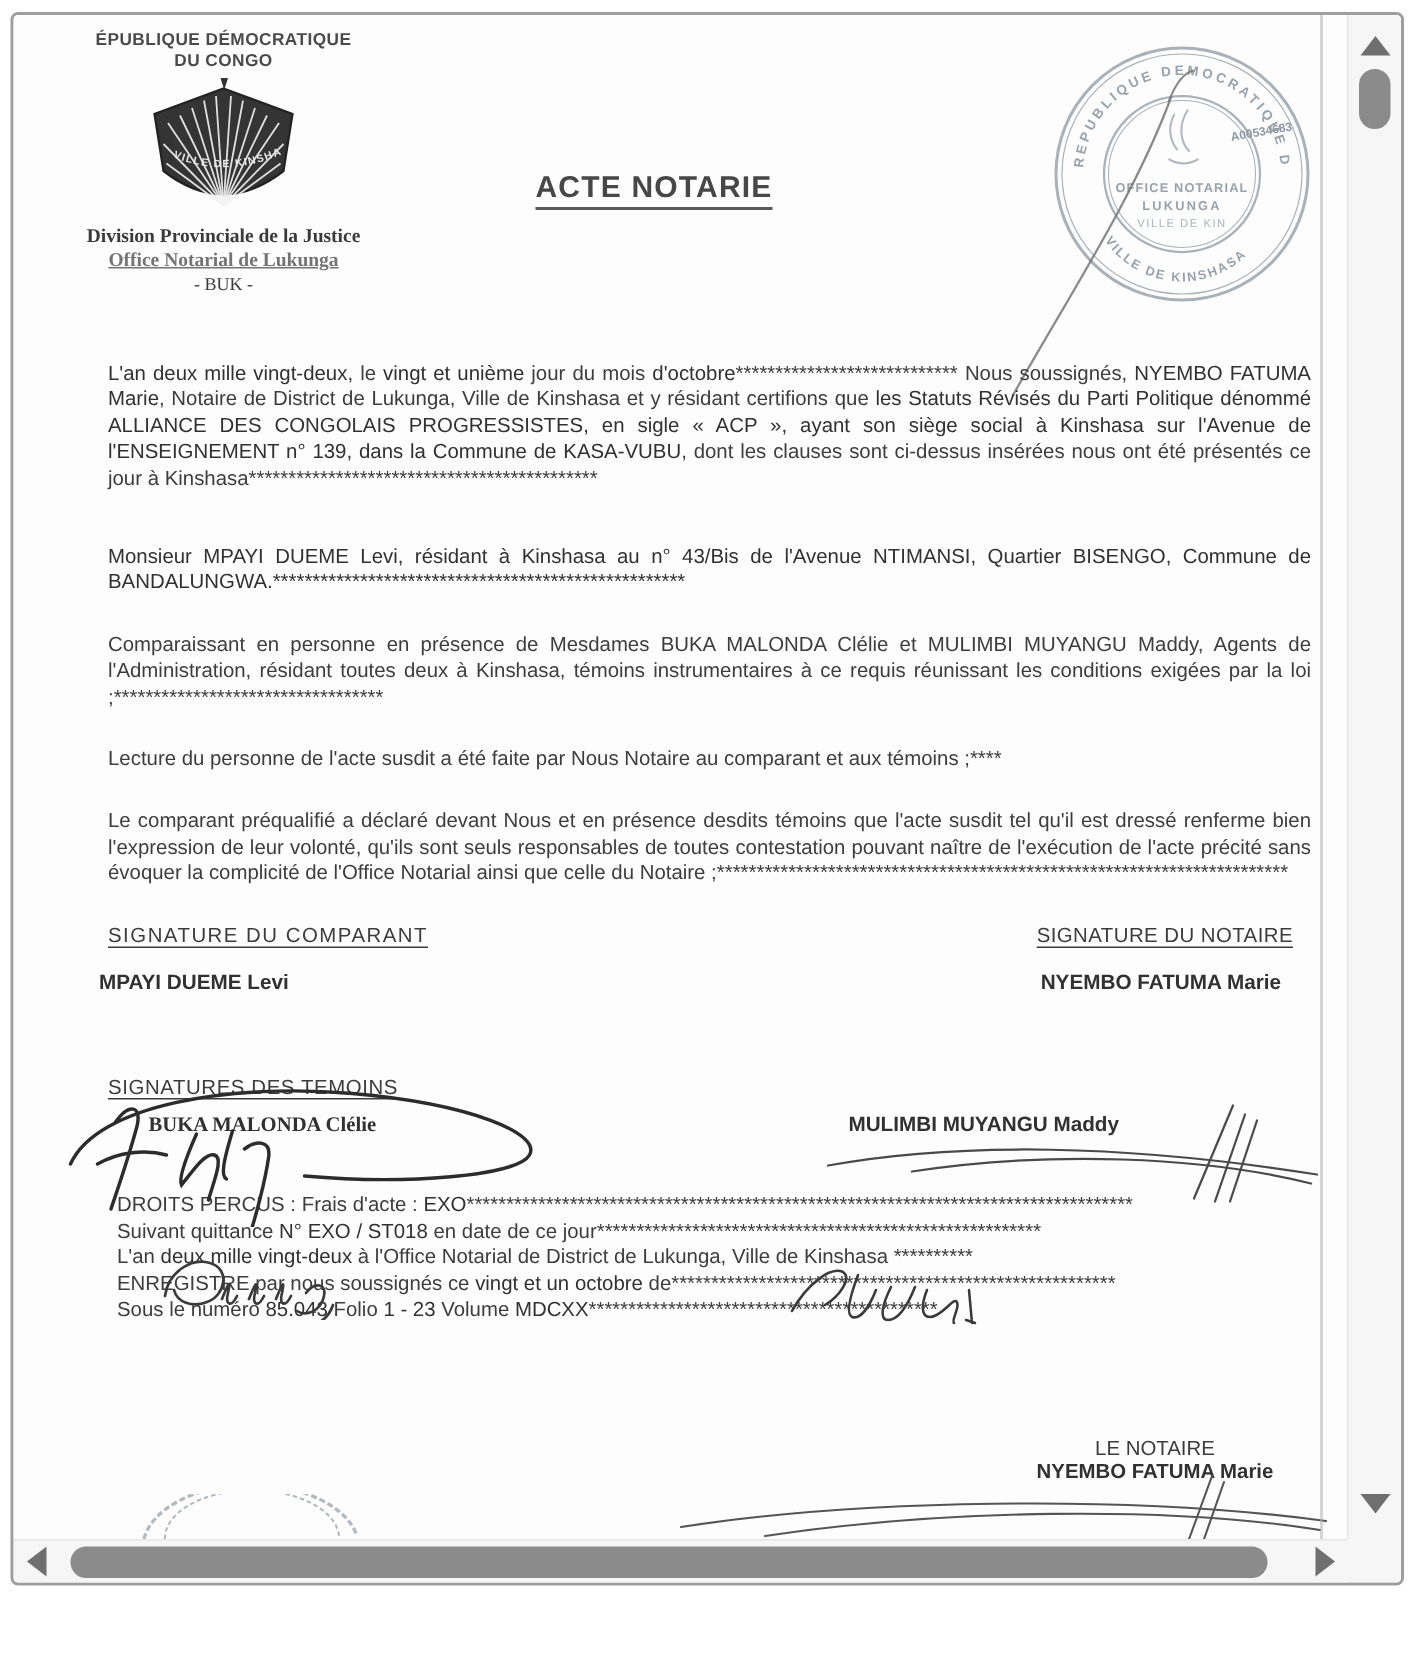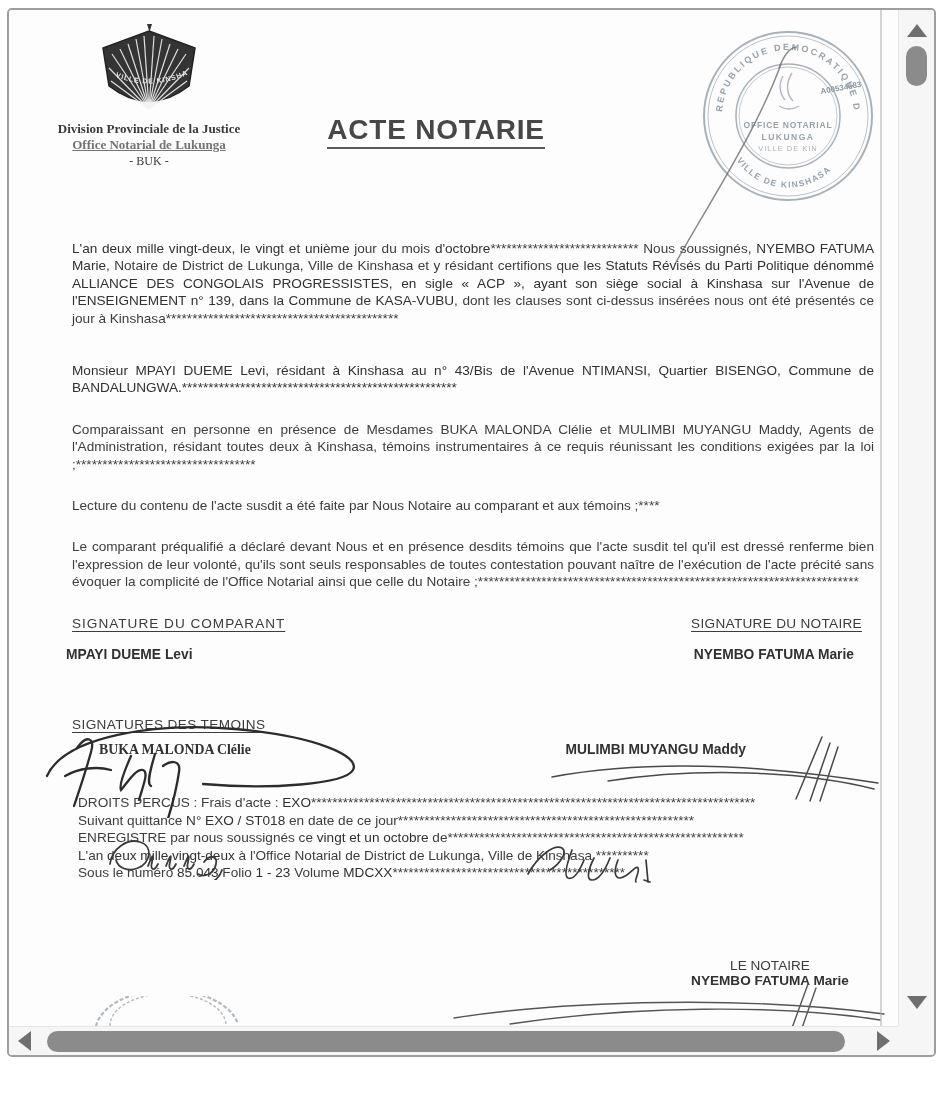--- a/index.html
+++ b/index.html
@@ -23,21 +23,21 @@
 
   
   .letterhead{position:absolute;left:24px;top:10px;width:232px;text-align:center;}
   .country{font-size:11.5px;font-weight:bold;color:#4a4a4a;letter-spacing:.3px;line-height:14px;}
   .crest-wrap{margin:3px auto 2px auto;width:104px;height:96px;}
   .division{font-family:"Liberation Serif",serif;font-weight:bold;font-size:13px;color:#3a3a3a;}
   .office{font-family:"Liberation Serif",serif;font-weight:bold;font-size:13px;color:#737373;text-decoration:underline;}
   .buk{font-family:"Liberation Serif",serif;font-size:12px;color:#3a3a3a;margin-top:1px;}
 
   .doc-title{position:absolute;left:262px;top:104px;width:330px;text-align:center;}
-  .doc-title span{display:inline-block;font-size:28px;font-weight:bold;letter-spacing:.8px;color:#474747;border-bottom:2.5px solid #5a5a5a;padding-bottom:1px;}
+  .doc-title span{display:inline-block;font-size:20px;font-weight:bold;letter-spacing:.8px;color:#474747;border-bottom:2.5px solid #5a5a5a;padding-bottom:1px;}
 
   
   .bodycol{position:absolute;left:63px;top:230px;width:802px;font-size:13.6px;line-height:17.4px;text-align:justify;}
   .para{margin:0 0 24px 0;}
   .para.first{margin-bottom:35px;}
   .bseg{font-weight:normal;color:#313131;}
 
   .sigrow{display:flex;justify-content:space-between;margin-bottom:14px;}
   .sighead{font-size:13.6px;letter-spacing:1px;text-decoration:underline;text-underline-offset:3px;color:#3c3c3c;}
   .sighead.right{margin-right:12px;letter-spacing:.3px;}
@@ -60,20 +60,24 @@
   .edge-line{position:absolute;left:871px;top:0;width:2px;height:1016px;background:#b3b3b3;opacity:.55;}
 </style>
 </head>
 <body>
 
 <div class="viewer">
 
   <div class="scan">
 
     <div class="letterhead">
+      <div class="country">
+        <div>ÉPUBLIQUE DÉMOCRATIQUE</div>
+        <div>DU CONGO</div>
+      </div>
       <div class="crest-wrap">
         <svg width="104" height="96" viewBox="0 0 104 96">
           <path d="M50,1 l5,0 l-2.5,8 z" fill="#333"></path>
           <path d="M52,8 L98,25 L92,63 Q52,94 12,63 L6,25 Z" fill="#343434" stroke="#222" stroke-width="1.5"></path>
           <g stroke="#f2f2f2" stroke-width="1.2" opacity=".9">
             <line x1="52" y1="86" x2="15" y2="31"></line>
               <line x1="52" y1="86" x2="23" y2="26"></line>
             <line x1="52" y1="86" x2="31" y2="21"></line>
               <line x1="52" y1="86" x2="39" y2="16"></line>
             <line x1="52" y1="86" x2="47" y2="13"></line>
@@ -135,21 +139,21 @@
           <path d="M14,246 C50,182 96,112 120,46"></path>
           <path d="M118,50 C123,37 129,30 135,29"></path>
         </g>
       </svg>
     </div>
 
     <div class="bodycol">
       <p class="para first"><span class="bseg">L'an deux mille  vingt-deux</span><span>, le </span><span class="bseg">vingt et unième</span><span> jour du mois </span><span class="bseg">d'octobre</span><span>**************************** </span><span>Nous  soussignés, </span><span class="bseg">NYEMBO FATUMA Marie</span><span>, Notaire de District  de Lukunga, Ville  de  Kinshasa et y résidant certifions que </span><span class="bseg">les Statuts Révisés du Parti Politique dénommé ALLIANCE DES CONGOLAIS PROGRESSISTES, en sigle « ACP », ayant son siège social à Kinshasa sur l'Avenue de l'ENSEIGNEMENT n° 139, dans la Commune de KASA-VUBU</span><span>, dont  les  clauses sont ci-dessus insérées nous ont été présentés ce jour à Kinshasa</span><span>********************************************</span></p>
       <p class="para"><span class="bseg">Monsieur MPAYI DUEME Levi, résidant à Kinshasa  au n° 43/Bis de l'Avenue NTIMANSI, Quartier BISENGO, Commune de BANDALUNGWA.</span><span class="bseg">****************************************************</span></p>
       <p class="para"><span>Comparaissant en personne en  présence  de  Mesdames BUKA MALONDA Clélie et MULIMBI MUYANGU  Maddy,  Agents  de  l'Administration,  résidant  toutes  deux  à  Kinshasa,  témoins instrumentaires à ce requis réunissant les conditions exigées par la loi ;</span><span>**********************************</span></p>
-      <p class="para"><span>Lecture du contenu de l'acte susdit a été faite par Nous Notaire au comparant et aux témoins ;</span><span>****</span></p>
+      <p class="para"><span>Lecture du personne de l'acte susdit a été faite par Nous Notaire au comparant et aux témoins ;</span><span>****</span></p>
       <p class="para"><span>Le comparant préqualifié a déclaré devant Nous et en présence desdits témoins que l'acte  susdit tel qu'il est dressé renferme bien l'expression de leur volonté, qu'ils sont seuls responsables de toutes contestation pouvant naître de l'exécution de l'acte  précité sans évoquer la complicité de l'Office Notarial ainsi que  celle du Notaire ;</span><span>************************************************************************</span></p>
 
       <div class="sigrow">
         <span class="sighead">SIGNATURE  DU  COMPARANT</span>
         <span class="sighead right">SIGNATURE DU NOTAIRE</span>
       </div>
       <div class="namerow">
         <span class="signame left">MPAYI DUEME Levi</span>
         <span class="signame right">NYEMBO FATUMA Marie</span>
       </div>
@@ -157,22 +161,22 @@
 
       <div class="temoins-head">SIGNATURES DES TEMOINS</div>
       <div class="witnessrow">
         <span class="signame left">BUKA MALONDA Clélie</span>
         <span class="signame right">MULIMBI MUYANGU Maddy</span>
       </div>
       <div class="witness-gap"></div>
 
       <p class="regline"><span>DROITS PERCUS : Frais d'acte :  </span><span class="bseg">EXO</span><span>************************************************************************************</span></p>
       <p class="regline"><span>Suivant quittance  </span><span class="bseg">N° EXO / ST018</span><span>  en date de  ce jour</span><span>********************************************************</span></p>
+      <p class="regline"><span>L'an </span><span class="bseg">deux mille  vingt-deux</span><span>  à l'Office Notarial de District de Lukunga, Ville de Kinshasa </span><span>**********</span></p>
       <p class="regline"><span>ENREGISTRE par nous soussignés ce  </span><span class="bseg">vingt et un octobre</span><span>  de</span><span>********************************************************</span></p>
-      <p class="regline"><span>L'an </span><span class="bseg">deux mille  vingt-deux</span><span>  à l'Office Notarial de District de Lukunga, Ville de Kinshasa </span><span>**********</span></p>
       <p class="regline"><span>Sous le numéro  </span><span class="bseg">85.043</span><span>  Folio  </span><span class="bseg">1  -  23</span><span>  Volume  </span><span class="bseg">MDCXX</span><span>********************************************</span></p>
     </div>
 
     <div class="notaire-footer">
       <div>LE NOTAIRE</div>
       <div class="nm">NYEMBO FATUMA Marie</div>
     </div>
 
     <div class="overlay" style="left:26px;top:708px;width:330px;height:100px;">
       <svg width="330" height="100" viewBox="0 0 330 100">

